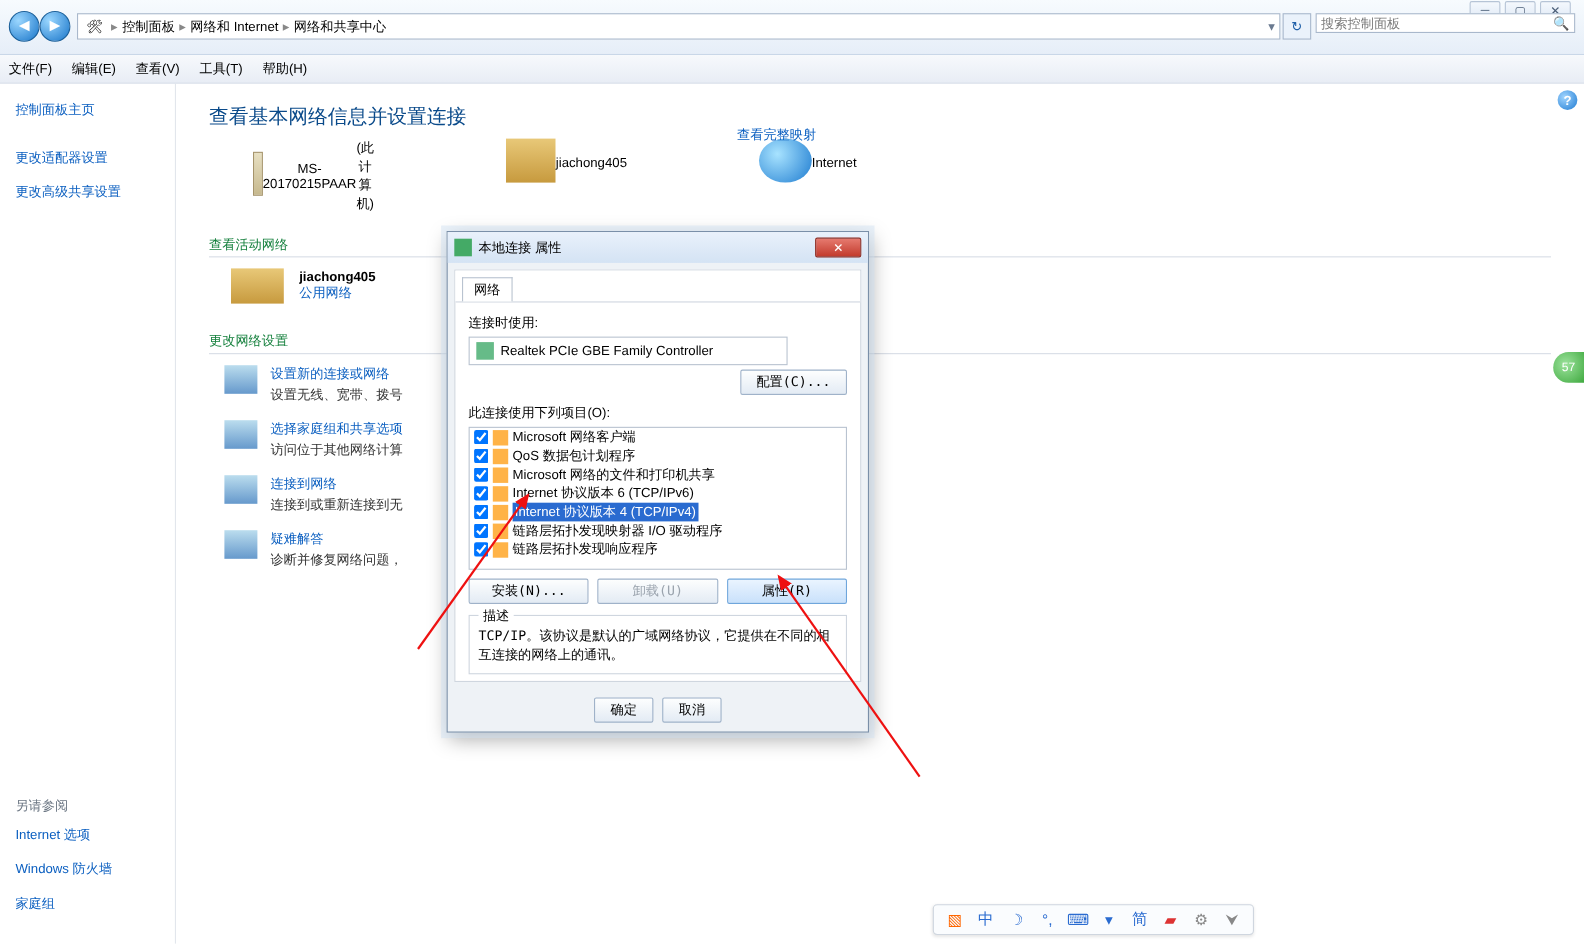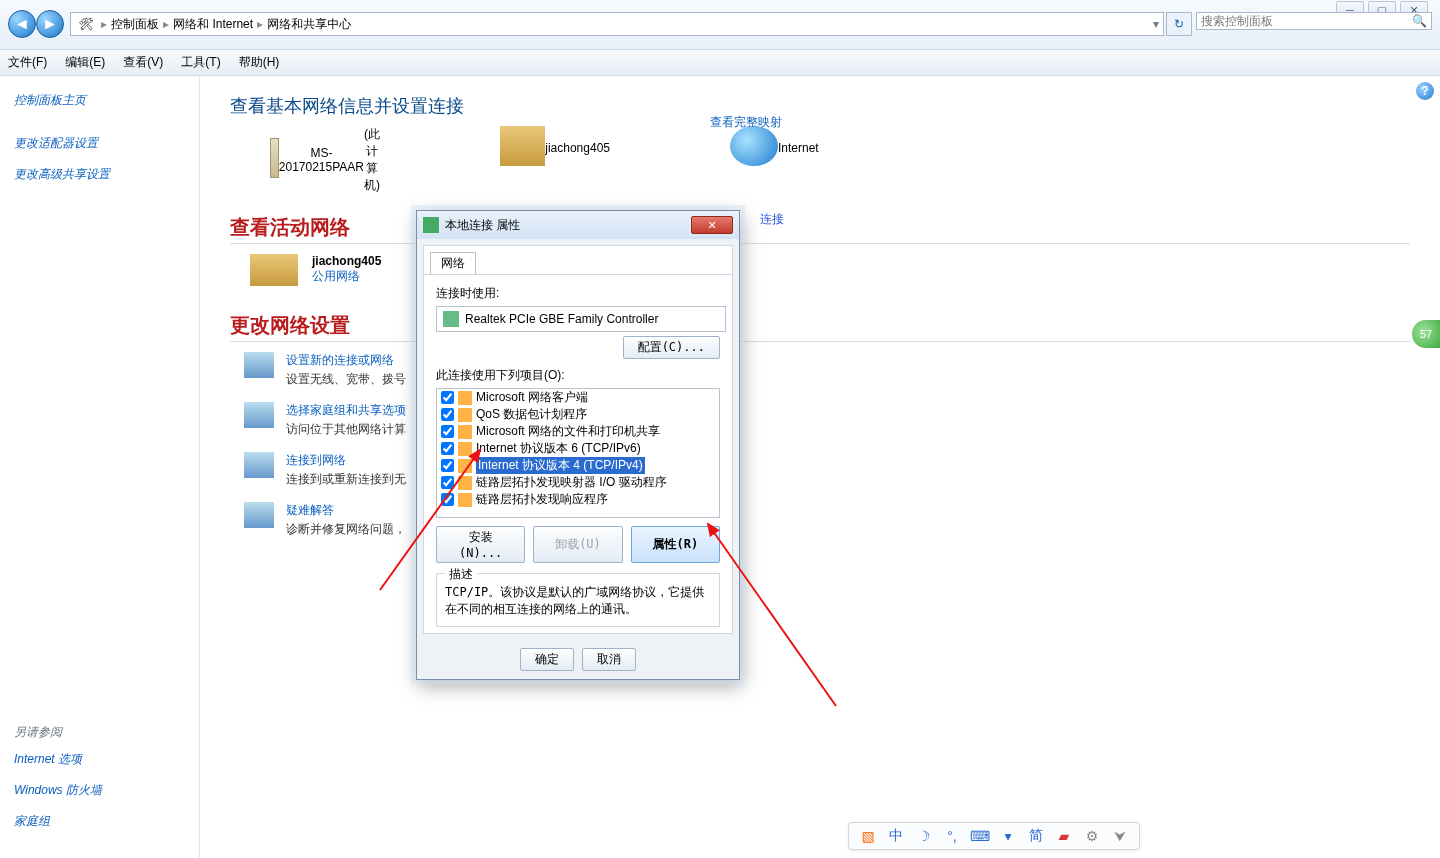--- a/index.html
+++ b/index.html
@@ -18,63 +18,63 @@
   .search-box .mag{margin-left:auto;color:#6a7a90;}
   .win-controls{position:absolute;right:12px;top:1px;display:flex;gap:4px;}
   .win-btn{width:28px;height:18px;border:1px solid #b6c4d6;border-radius:2px;background:linear-gradient(#f4f8fd,#dfe9f5);display:flex;align-items:center;justify-content:center;color:#4c5f78;font-size:11px;}
 
   
   .menu-row{height:26px;background:linear-gradient(#f7f9fc,#e8edf5);border-bottom:1px solid #cfd8e5;display:flex;align-items:center;padding-left:8px;gap:18px;font-size:12px;}
   .menu-row span{cursor:default;}
 
   
   .main{display:flex;height:calc(100% - 76px);}
-  .sidebar{width:200px;border-right:1px solid #e2e6ec;padding:16px 14px;display:flex;flex-direction:column;position:relative;font-style:italic;}
+  .sidebar{width:160px;border-right:1px solid #e2e6ec;padding:16px 14px;display:flex;flex-direction:column;position:relative;}
   .sidebar a,.sidebar .sb-link{color:#0b5fc0;margin-bottom:14px;display:block;cursor:pointer;}
   .sidebar .sb-bottom{position:absolute;bottom:14px;left:14px;}
   .sb-bottom .hdr{color:#6b7683;margin-bottom:10px;}
   .content{flex:1;padding:18px 30px;position:relative;}
   h1.page-title{color:#0a4a8a;font-size:18px;font-weight:normal;margin-bottom:8px;}
 
   .net-map{display:flex;gap:120px;margin-top:8px;margin-left:40px;align-items:flex-start;}
   .node{display:flex;flex-direction:row;align-items:center;width:110px;}
   .node .icon{width:48px;height:40px;margin-bottom:4px;}
   .node .lbl{text-align:center;font-size:12px;}
   .map-link{position:absolute;left:510px;top:38px;color:#0b5fc0;}
 
-  .section-hdr{color:#b91c1c;font-size:20px;margin-top:20px;margin-bottom:2px;font-weight:bold;}
+  .section-hdr{color:#15803d;font-size:12px;margin-top:20px;margin-bottom:2px;}
   .section-rule{height:1px;background:linear-gradient(to right,#0a4a8a33 0,#0a4a8a66 60px,transparent 60px);border-top:1px solid #d7dde6;margin-bottom:10px;}
   .active-net{display:flex;gap:14px;margin-left:20px;}
   .bench-icon{width:48px;height:32px;}
   .an-name{font-weight:bold;}
   .an-type{color:#0b5fc0;}
 
   .tasks{margin-top:6px;margin-left:14px;}
   .task{display:flex;gap:12px;margin-bottom:14px;}
   .task .ticon{width:30px;height:26px;flex:none;}
   .task .ttitle{color:#0b5fc0;}
   .task .tdesc{color:#333;margin-top:2px;}
 
   .help-dot{position:absolute;right:6px;top:6px;width:18px;height:18px;border-radius:50%;background:radial-gradient(circle at 35% 35%,#9fd4ff,#1e7ad1);color:#fff;display:flex;align-items:center;justify-content:center;font-size:12px;font-weight:bold;}
 
   
-  .dialog{position:absolute;left:416px;top:210px;width:324px;background:#eef2f6;border:1px solid #7a8fa8;box-shadow:0 0 0 5px #cfe2f377, 2px 6px 18px rgba(0,0,0,.35);}
+  .dialog{position:absolute;left:406px;top:210px;width:384px;background:#eef2f6;border:1px solid #7a8fa8;box-shadow:0 0 0 5px #cfe2f377, 2px 6px 18px rgba(0,0,0,.35);}
   .dlg-title{height:28px;background:linear-gradient(#e9f1fb,#d4e3f4);display:flex;align-items:center;padding:0 6px;font-size:12px;}
   .dlg-title .ticon{width:16px;height:16px;margin-right:6px;background:#4a6;}
   .dlg-close{margin-left:auto;width:42px;height:18px;background:linear-gradient(#e67a6f,#c23b2d);border:1px solid #8e2a20;border-radius:2px;color:#fff;display:flex;align-items:center;justify-content:center;font-size:11px;}
   .dlg-body{background:#fff;margin:6px;border:1px solid #cfd6df;}
   .tabs{display:flex;border-bottom:1px solid #cfd6df;padding:6px 6px 0 6px;background:#fff;}
   .tab{border:1px solid #b9c3d0;border-bottom:none;background:#fff;padding:2px 10px;font-size:12px;}
   .inner{padding:10px 12px 6px;}
   .field-lbl{margin-bottom:4px;}
   .adapter-box{border:1px solid #b9c3d0;height:26px;display:flex;align-items:center;padding:0 6px;font-family:SimSun,monospace;font-size:12px;width:290px;}
   .adapter-box .aicon{width:16px;height:16px;margin-right:6px;background:#6b8;display:inline-block;}
   .configure-row{display:flex;justify-content:flex-end;margin-top:4px;}
   .btn{border:1px solid #9fb2c9; background:linear-gradient(#fdfefe,#e3ebf4);padding:2px 14px;font-size:12px;font-family:SimSun,monospace;border-radius:2px;cursor:pointer;}
-  .btn.blue{background:linear-gradient(#eaf4ff,#c9e1fb);border-color:#6fa6dc;font-weight:bold;}
+  .btn.blue{background:linear-gradient(#eaf4ff,#c9e1fb);border-color:#6fa6dc;}
   .btn:disabled{color:#9aa3ad;}
   .items-box{border:1px solid #b9c3d0;height:130px;overflow:auto;margin-top:4px;font-family:SimSun,monospace;}
   .item-row{display:flex;align-items:center;height:17px;padding:0 4px;gap:4px;}
   .item-row input{margin:0;}
   .item-row .iicon{width:14px;height:14px;display:inline-block;}
   .item-row.sel .txt{background:#2a6bd0;color:#fff;padding:0 2px;}
   .btn-row{display:flex;gap:8px;margin-top:8px;}
   .btn-row .btn{flex:1;text-align:center;}
   .desc-group{border:1px solid #cfd6df;margin-top:10px;padding:10px 8px 8px;position:relative;font-size:12px;}
   .desc-group .legend{position:absolute;top:-8px;left:8px;background:#fff;padding:0 4px;}

